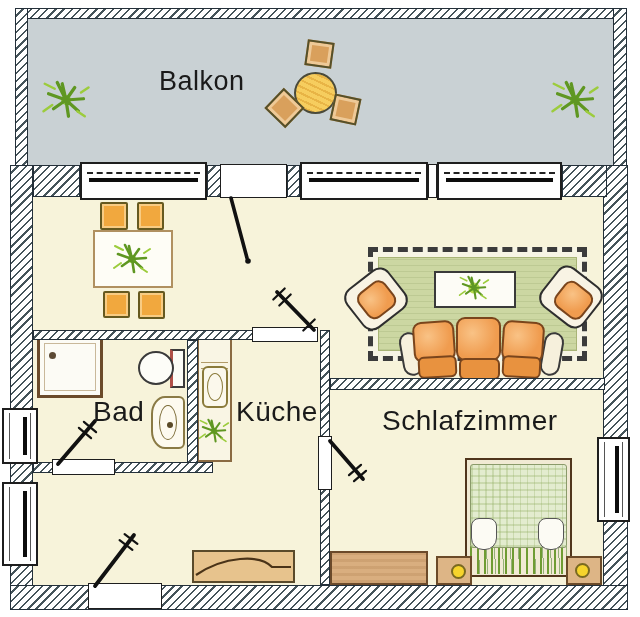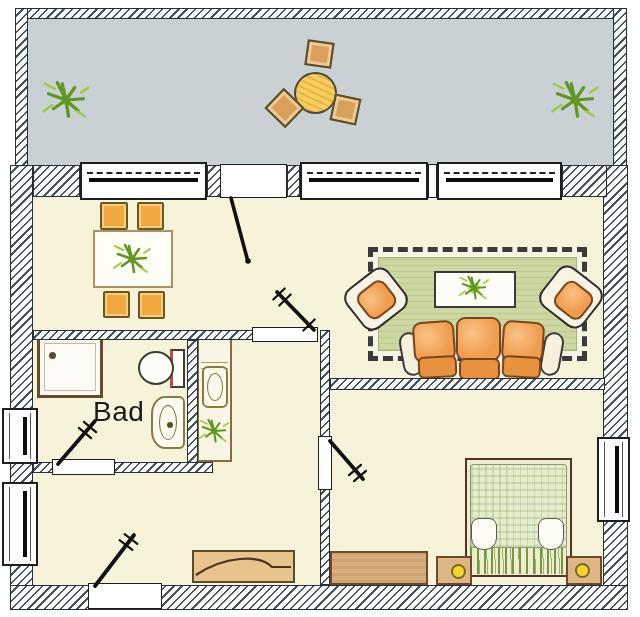--- a/index.html
+++ b/index.html
@@ -200,15 +200,18 @@
     <g transform="translate(474,288) scale(0.8)">
         <circle r="7" fill="#aad42e" opacity="0.85"></circle>
         <use href="#plantdef"></use>
       </g>
     <g transform="translate(214,431) scale(0.8)">
         <use href="#plantdef"></use>
       </g>
     <path d="M196 575 C 224 556, 260 554, 272 567 L 291 567" stroke="#4a3318" stroke-width="2.2" fill="none"></path>
   </svg>
 
+  <div class="lbl" style="left:159px;top:66px;font-size:27px;">Balkon</div>
   <div class="lbl" style="left:93px;top:396px;text-align:right;">Bad</div>
+  <div class="lbl" style="left:236px;top:396px;">Küche</div>
+  <div class="lbl" style="left:382px;top:405px;">Schlafzimmer</div>
 
 </div>
 
 </body></html>

